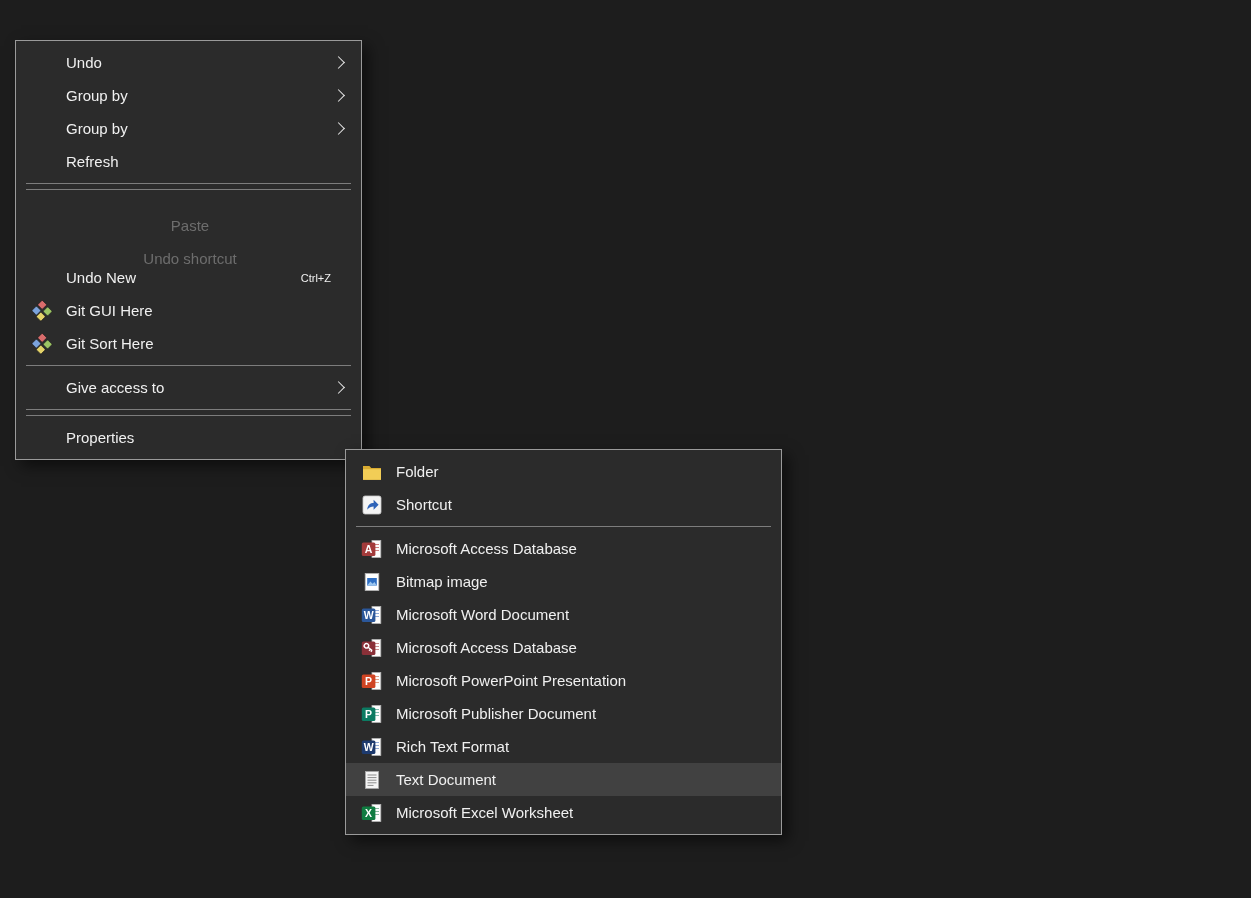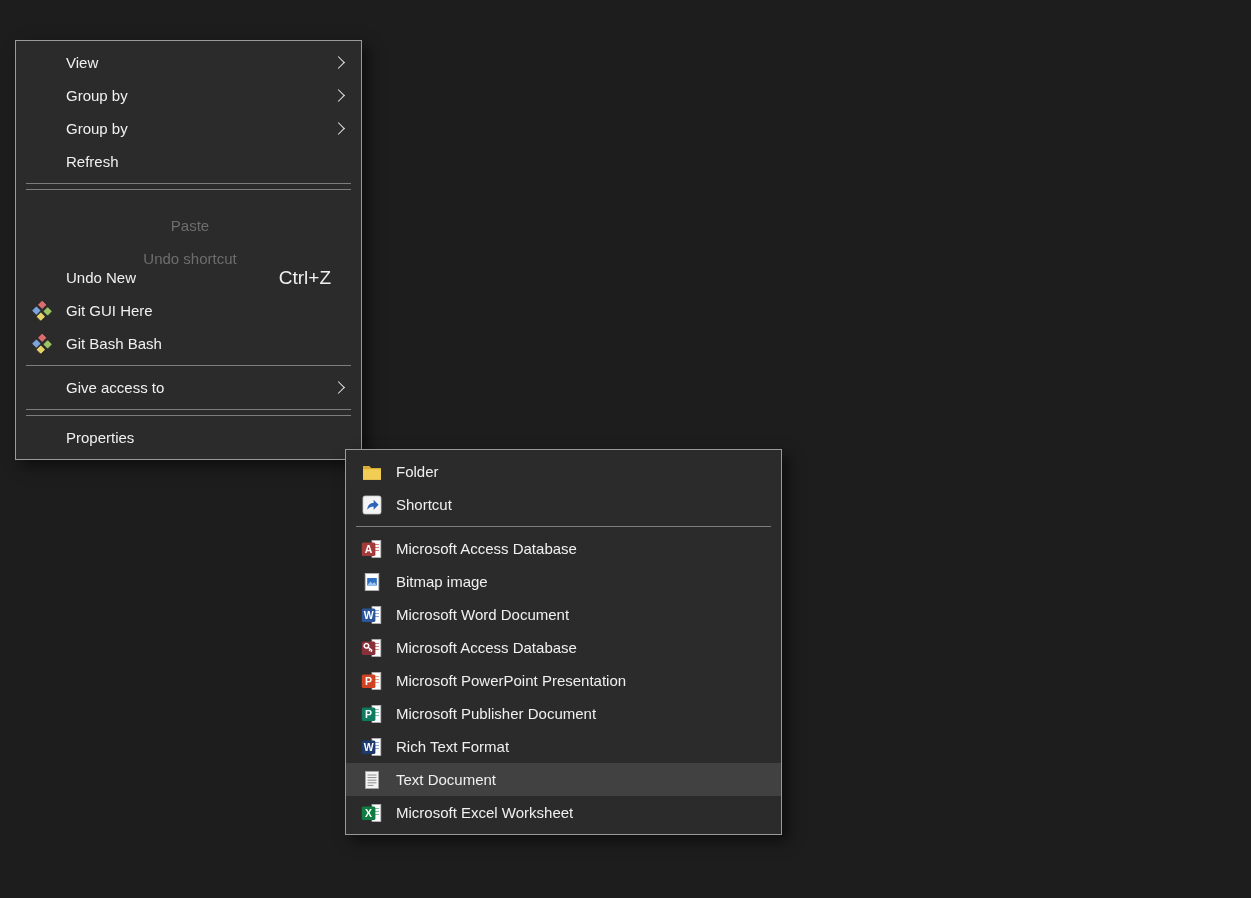--- a/index.html
+++ b/index.html
@@ -41,21 +41,21 @@
   .menu-item.highlighted{background:var(--menu-highlight);}
   .menu-item.disabled{color:var(--menu-disabled);flex-direction:column;}
   .icon-slot{
     width:22px;height:22px;
     margin-right:13px;
     flex:0 0 22px;
     display:flex;align-items:center;justify-content:center;
   }
   .icon-slot svg{width:22px;height:22px;display:block;}
   .label{flex:0 1 auto;}
-  .shortcut{margin-left:auto;padding-right:18px;font-size:19px;}
+  .shortcut{margin-left:auto;padding-right:18px;font-size:11px;}
   .chevron{
     margin-left:auto;
     width:9px;height:9px;
     border-top:1.6px solid #e8e8e8;
     border-right:1.6px solid #e8e8e8;
     transform:rotate(45deg);
     margin-right:6px;
     flex:0 0 auto;
   }
   .menu-sep{
@@ -64,21 +64,21 @@
     margin:5px 10px;
   }
 </style>
 </head>
 <body>
 
 <div style="position:absolute;inset:0;">
   <div id="context-menu" class="menu">
       <div class="menu-item">
         <span class="icon-slot"></span>
-        <span class="label">View</span>
+        <span class="label">Undo</span>
         <span class="chevron"></span>
       </div>
       <div class="menu-item">
         <span class="icon-slot"></span>
         <span class="label">Group by</span>
         <span class="chevron"></span>
       </div>
       <div class="menu-item">
         <span class="icon-slot"></span>
         <span class="label">Group by</span>
@@ -116,21 +116,21 @@
       </div>
       <div class="menu-item">
         <span class="icon-slot">
           <svg viewBox="0 0 22 22" xmlns="http://www.w3.org/2000/svg">
             <rect x="7.8999999999999995" y="1.5" width="6.6" height="6.6" rx="0.8" transform="rotate(45 11.2 4.8)" fill="#d96c6c" stroke="#1f1f1f" stroke-width="0.7"></rect>
             <rect x="2.1000000000000005" y="7.3" width="6.6" height="6.6" rx="0.8" transform="rotate(45 5.4 10.6)" fill="#7ba3dc" stroke="#1f1f1f" stroke-width="0.7"></rect>
             <rect x="13.3" y="8.100000000000001" width="6.6" height="6.6" rx="0.8" transform="rotate(45 16.6 11.4)" fill="#9cc464" stroke="#1f1f1f" stroke-width="0.7"></rect>
             <rect x="6.500000000000001" y="13.3" width="6.6" height="6.6" rx="0.8" transform="rotate(45 9.8 16.6)" fill="#e3d269" stroke="#1f1f1f" stroke-width="0.7"></rect>
           </svg>
         </span>
-        <span class="label">Git Bash Bash</span>
+        <span class="label">Git Sort Here</span>
       </div>
       <div class="menu-sep"></div>
       <div class="menu-item">
         <span class="icon-slot"></span>
         <span class="label">Give access to</span>
         <span class="chevron"></span>
       </div>
       <div class="menu-sep"></div>
       <div class="menu-sep"></div>
       <div class="menu-item">

